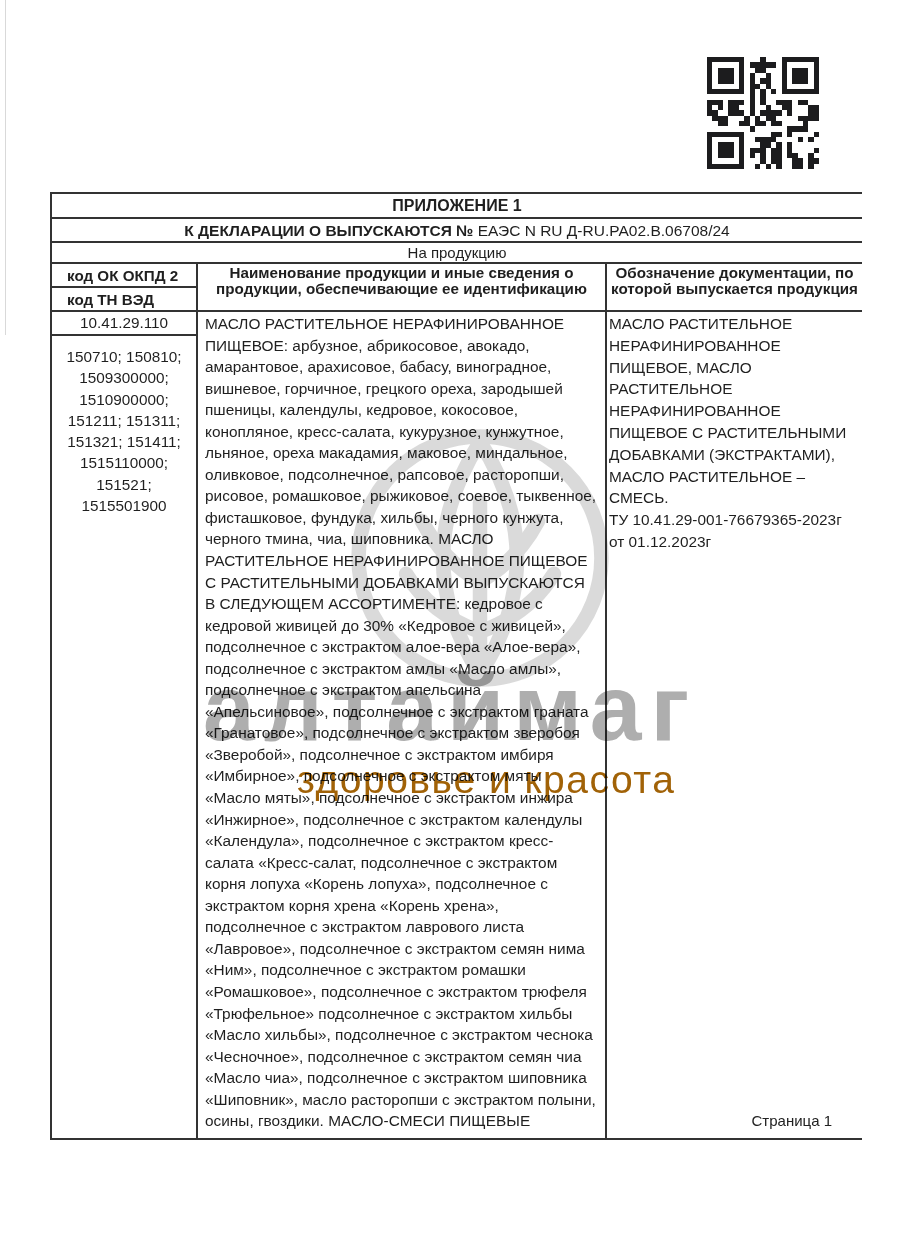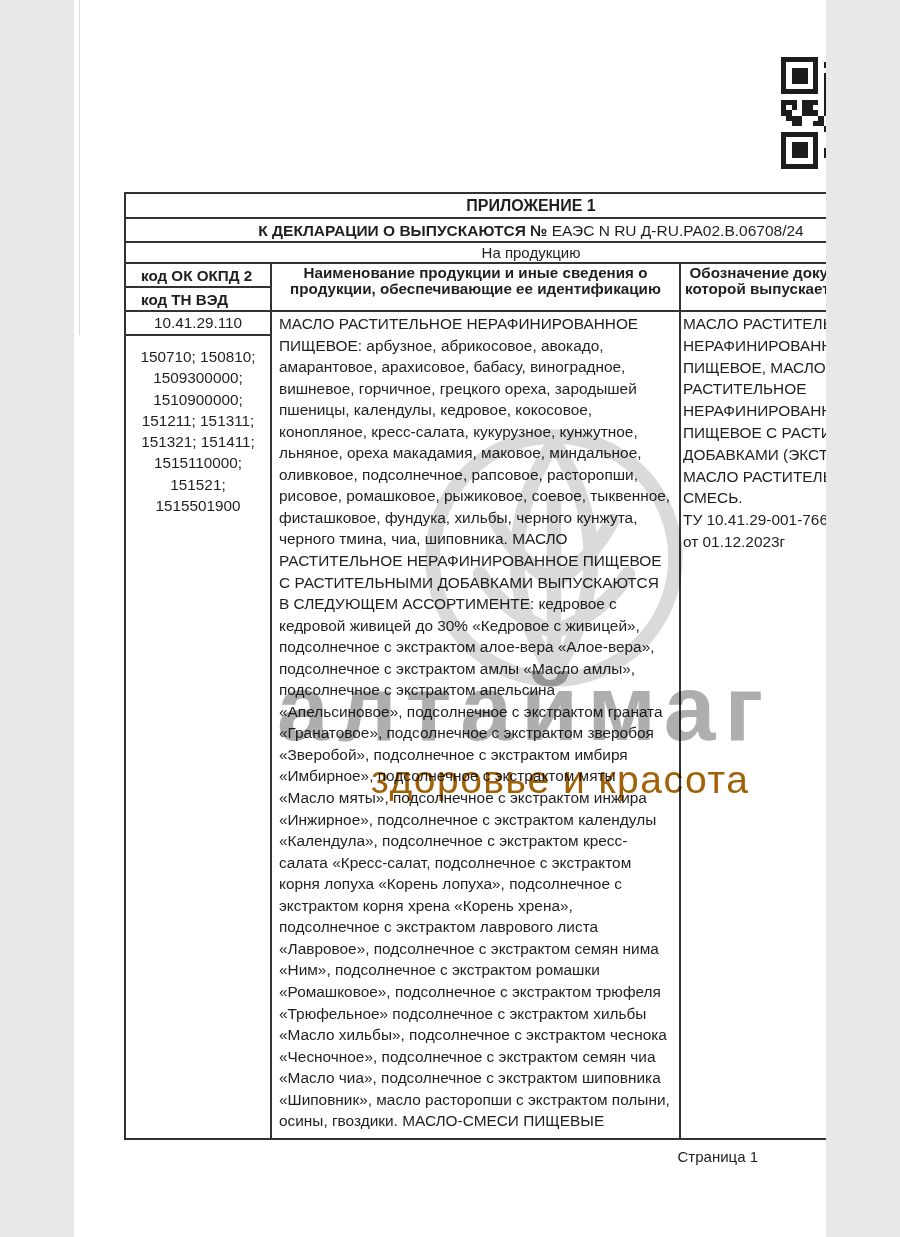--- a/index.html
+++ b/index.html
@@ -1,19 +1,19 @@
 <!DOCTYPE html>
 <html><head>
 <meta charset="utf-8">
 <style>
   * { margin:0; padding:0; box-sizing:border-box; }
   html,body { background:#e8e8e8; }
   .page {
     position:relative;
-    width:752px; height:1237px;
+    width:900px; height:1237px;
     background:#ffffff;
     font-family:"Liberation Sans","DejaVu Sans",sans-serif;
     color:#1f1f1f;
     overflow:hidden;
     margin:0 auto;
   }
   .scan-edge {
     position:absolute; left:5px; top:0; width:1px; height:335px;
     background:#d9d9d9;
   }
@@ -68,21 +68,21 @@
     left:203px; top:662px; width:560px;
     font-size:93px; font-weight:bold; letter-spacing:9px;
     color:#aeaeae; line-height:1; white-space:nowrap;
   }
   .wm-tagline {
     left:297px; top:758px;
     font-size:39px; color:#a16207; letter-spacing:1.5px; white-space:nowrap;
   }
 
   .footer-page {
-    position:absolute; right:68px; top:1148px;
+    position:absolute; right:68px; top:1112px;
     font-size:15px; color:#222;
   }
 </style>
 </head>
 <body>
 
 <div class="page">
 
   <div class="scan-edge"></div>
 

